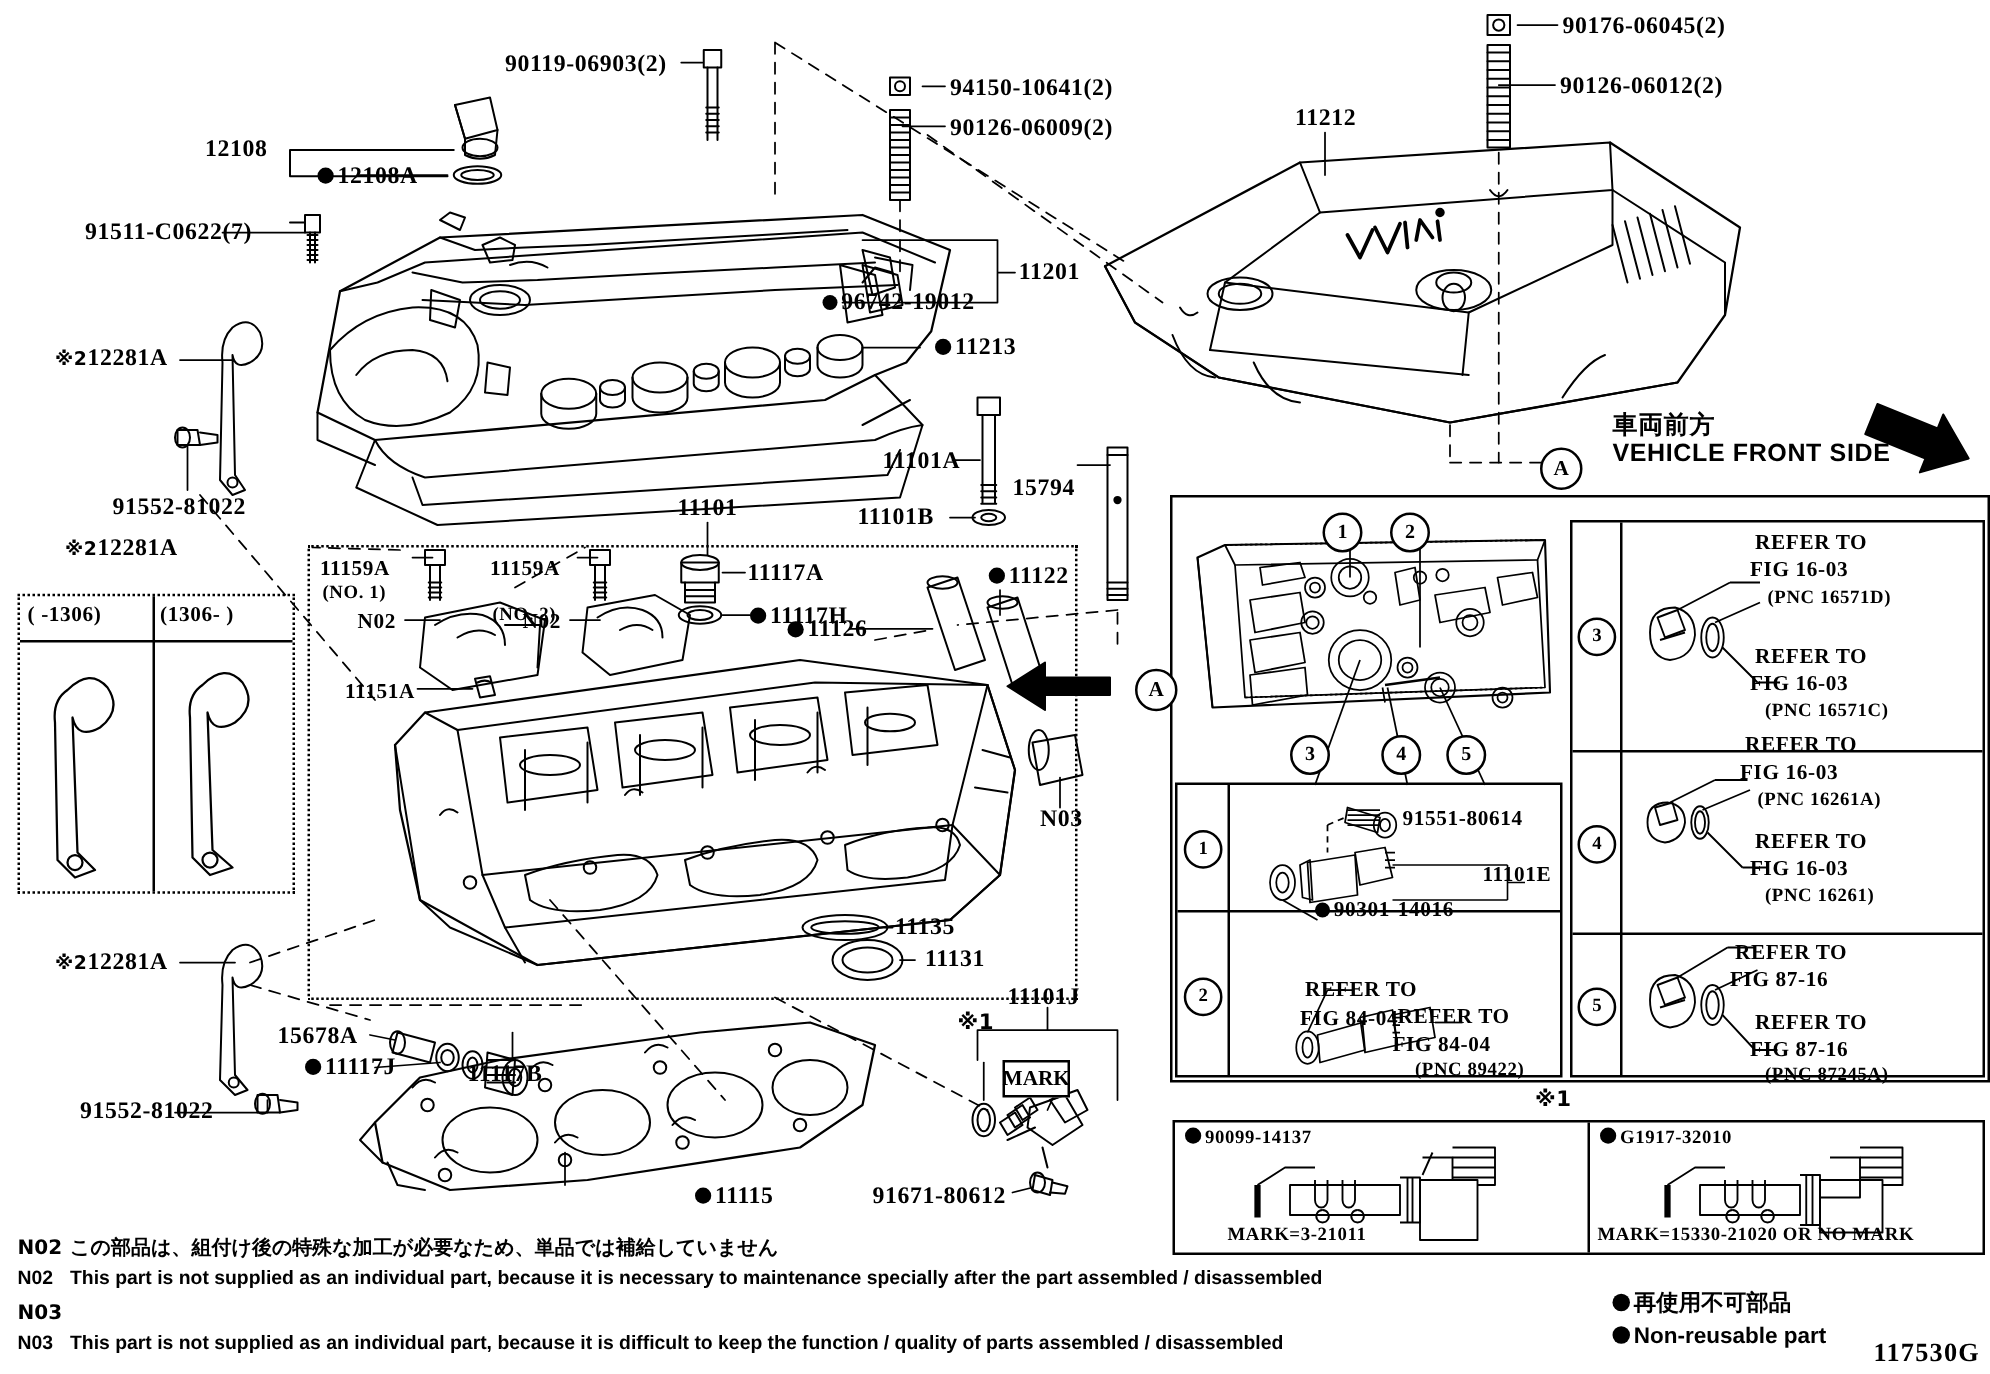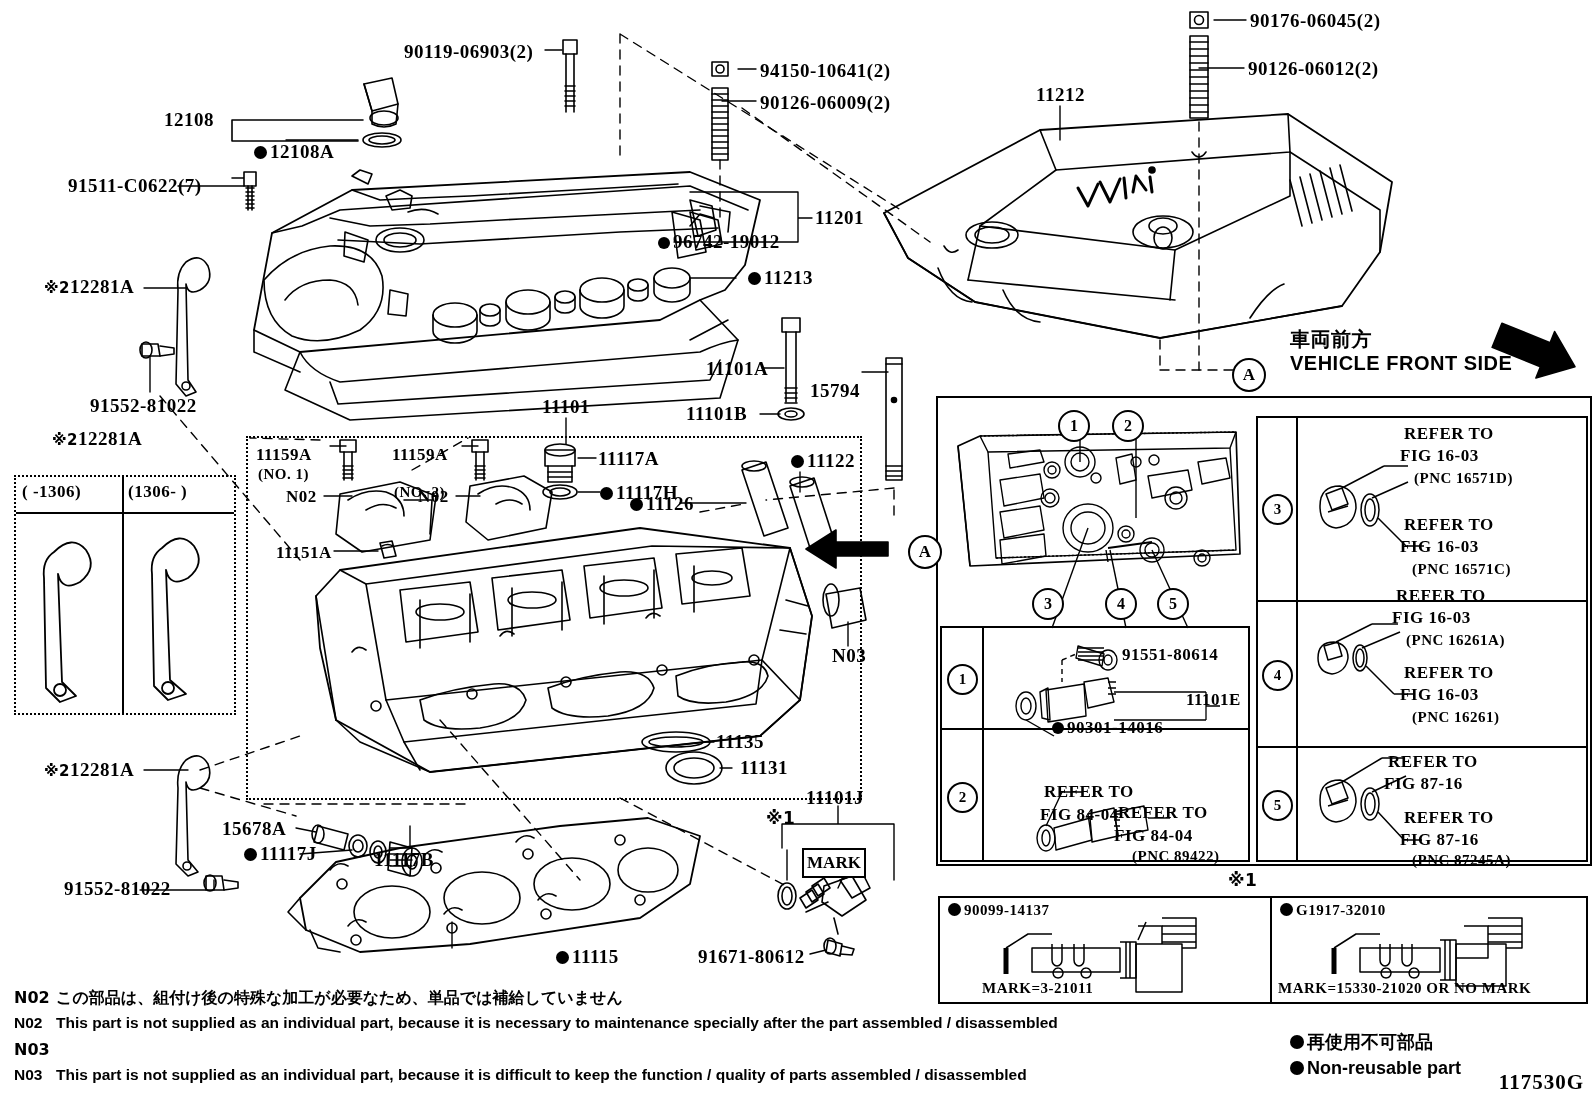--- a/index.html
+++ b/index.html
@@ -605,24 +605,24 @@
   <div class="lbl pn-xs" style="left:948px;top:902px;">
     <span class="bullet"></span><span>90099-14137</span>
   </div>
   <div class="lbl pn-xs" style="left:982px;top:980px;">MARK=3-21011</div>
   <div class="lbl pn-xs" style="left:1280px;top:902px;">
     <span class="bullet"></span><span>G1917-32010</span>
   </div>
   <div class="lbl pn-xs" style="left:1278px;top:980px;">MARK=15330-21020 OR NO MARK</div>
   <div class="lbl pn-sm jp" style="left:1228px;top:870px;">※1</div>
 
-  <div class="mark-box" style="left:802px;top:848px;width:64px;height:30px;font-size:17px;font-family:'Liberation Serif',serif;text-align:center;">MARK</div>
+  <div class="mark-box" style="left:802px;top:848px;width:54px;height:30px;font-size:17px;font-family:'Liberation Serif',serif;text-align:center;">MARK</div>
 
   <div class="lbl pn" style="left:164px;top:109px;">12108</div>
-  <div class="lbl pn" style="left:254px;top:130px;margin-top:11px;">
+  <div class="lbl pn" style="left:254px;top:130px;">
     <span class="bullet"></span><span>12108A</span>
   </div>
   <div class="lbl pn" style="left:68px;top:175px;">91511-C0622(7)</div>
   <div class="lbl pn" style="left:404px;top:41px;">90119-06903(2)</div>
   <div class="lbl pn" style="left:760px;top:60px;">94150-10641(2)</div>
   <div class="lbl pn" style="left:760px;top:92px;">90126-06009(2)</div>
   <div class="lbl pn" style="left:1250px;top:10px;">90176-06045(2)</div>
   <div class="lbl pn" style="left:1248px;top:58px;">90126-06012(2)</div>
   <div class="lbl pn" style="left:1036px;top:84px;">11212</div>
   <div class="lbl pn" style="left:815px;top:207px;">11201</div>

